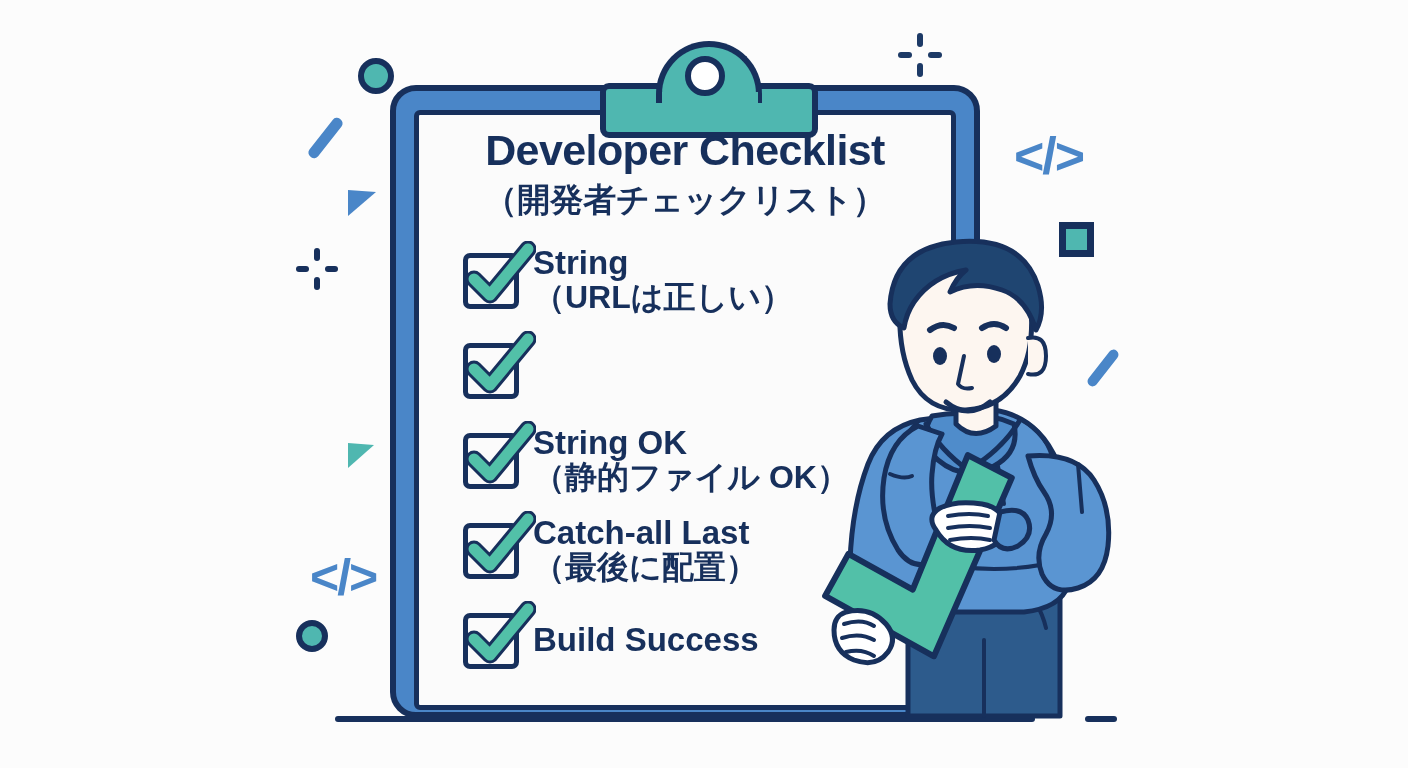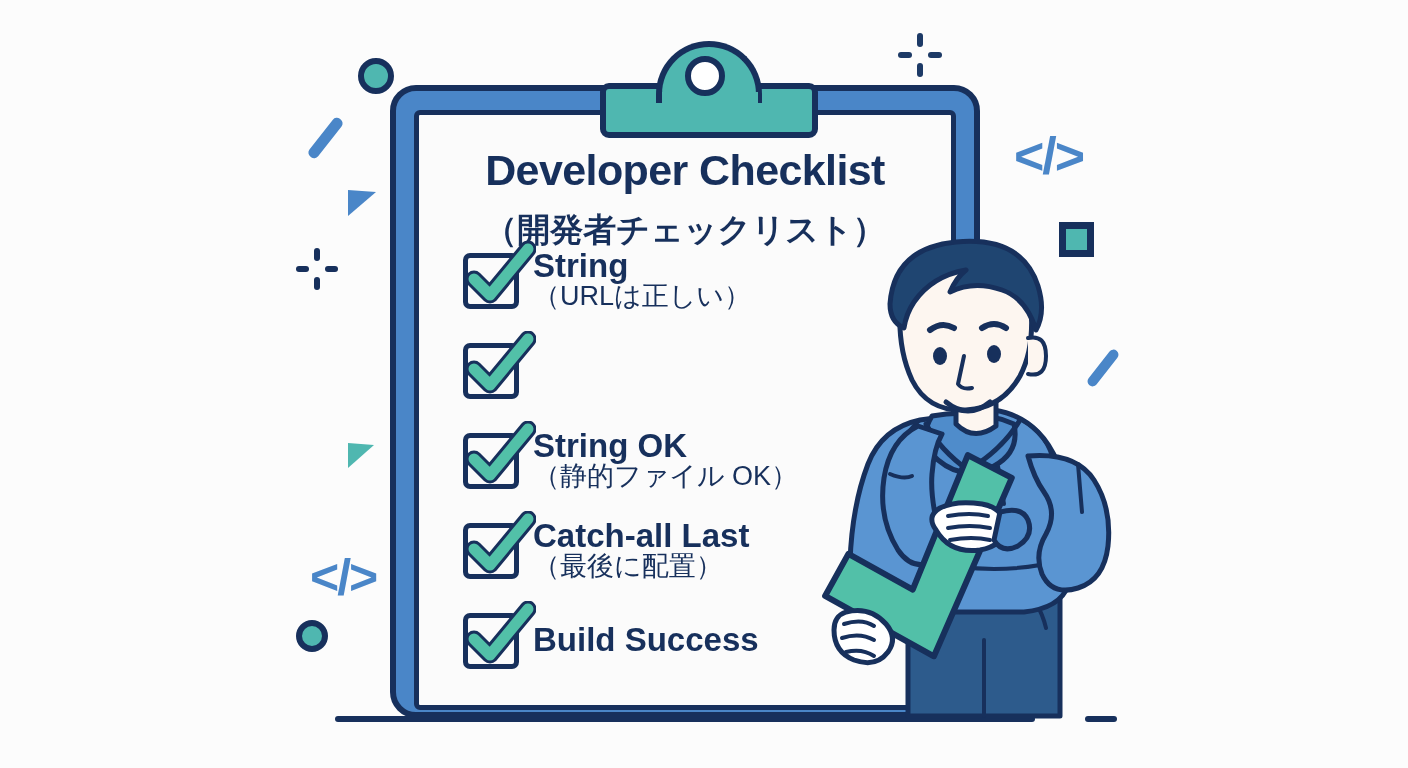--- a/index.html
+++ b/index.html
@@ -66,38 +66,38 @@
     width: 40px; height: 40px;
     background: #ffffff;
     border: 6px solid #17305c;
     border-radius: 50%;
     box-sizing: border-box;
     z-index: 8;
   }
 
   
   #title-block {
-    left: 414px; top: 148px;
+    left: 414px; top: 128px;
     width: 542px;
     text-align: center;
     z-index: 10;
   }
   #title-main {
     font-size: 43px;
     font-weight: bold;
     color: #17305c;
     letter-spacing: -0.6px;
     line-height: 1.05;
   }
   #title-sub {
     font-size: 33px;
     font-weight: bold;
     color: #17305c;
     line-height: 1.15;
-    margin-top: 18px;
+    margin-top: 8px;
   }
 
   #checklist {
     left: 455px; top: 238px;
     width: 480px;
     z-index: 10;
   }
   .check-row {
     display: flex;
     align-items: center;
@@ -126,22 +126,22 @@
   }
   .row-text { padding-top: 2px; }
   .row-label {
     font-size: 33px;
     font-weight: bold;
     color: #17305c;
     line-height: 1.02;
     white-space: nowrap;
   }
   .row-sub {
-    font-size: 27px;
-    font-weight: normal;
+    font-size: 32px;
+    font-weight: bold;
     color: #17305c;
     line-height: 1.08;
     white-space: nowrap;
   }
 
   
   #ground-left {
     left: 335px; top: 716px;
     width: 700px; height: 6px;
     background: #17305c;

